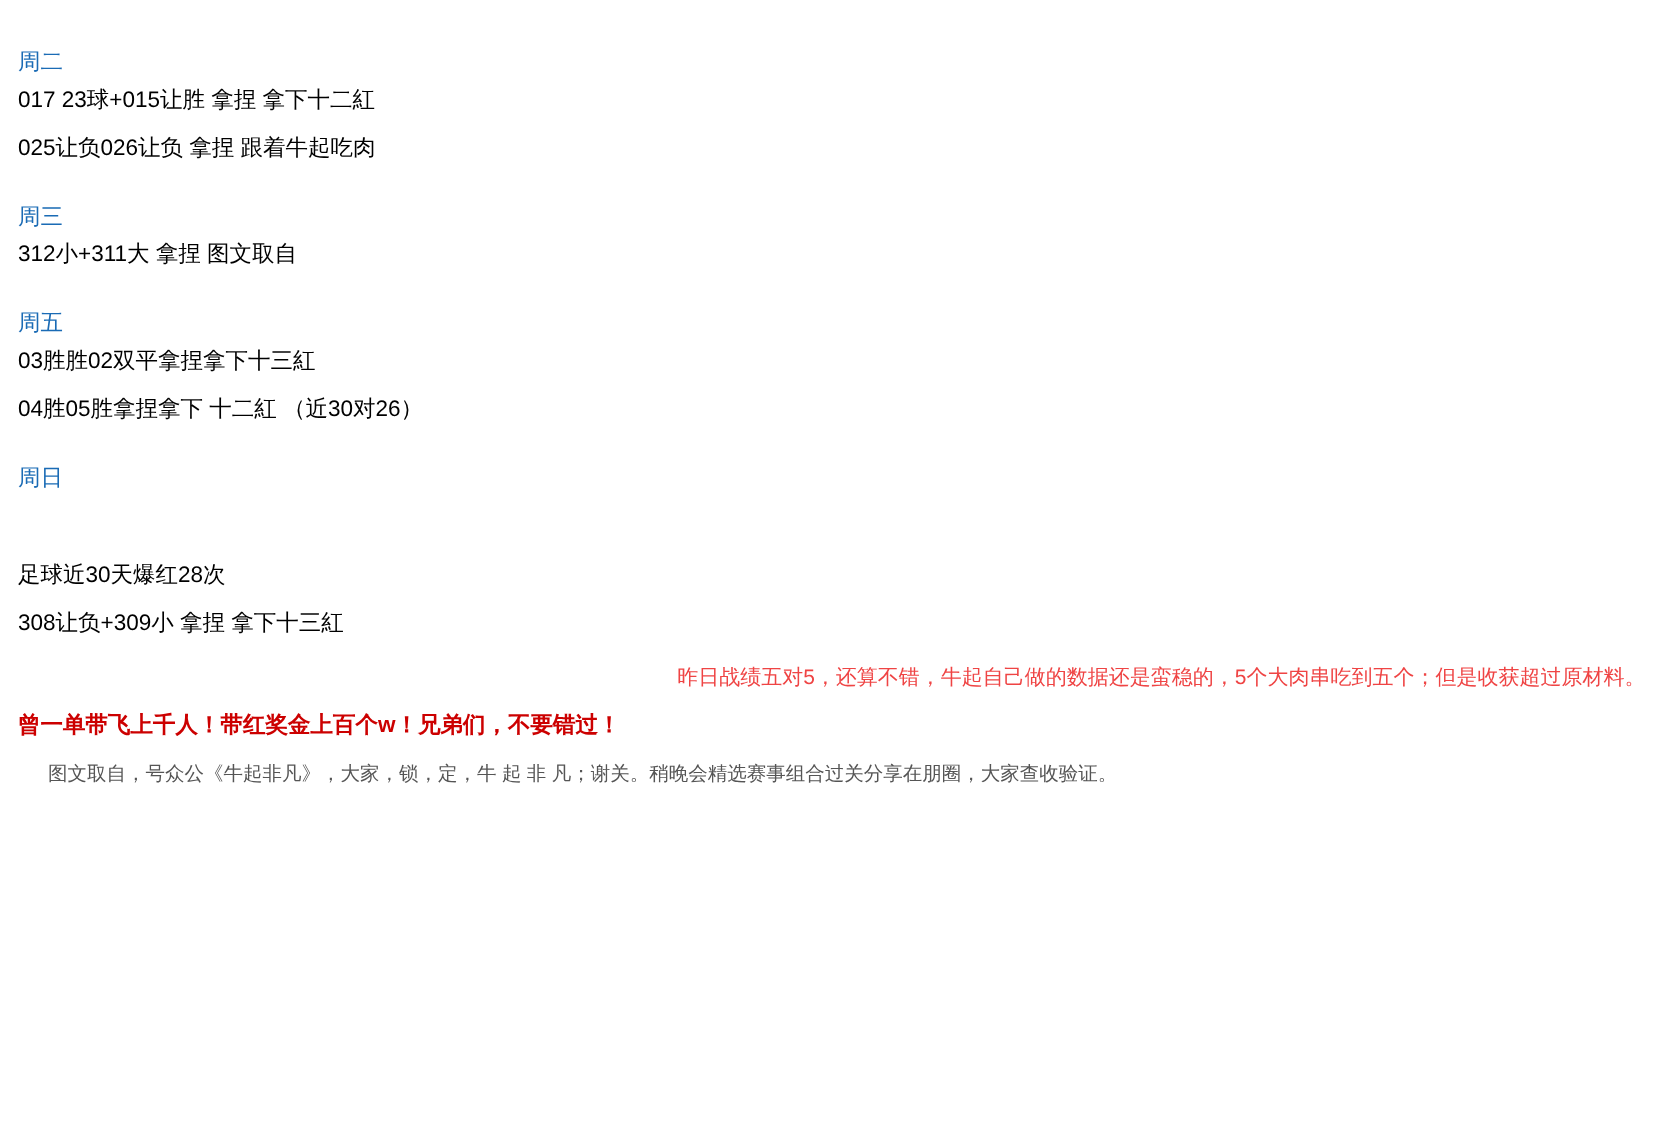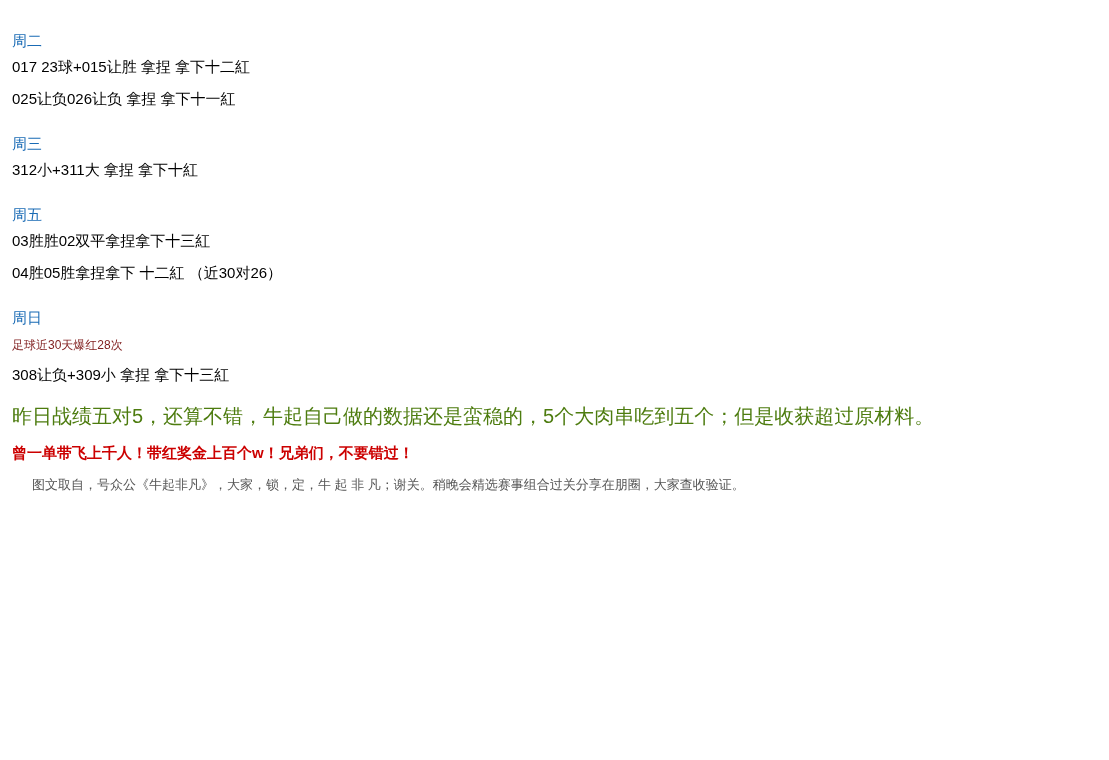--- a/index.html
+++ b/index.html
@@ -23,30 +23,32 @@
       margin-top: 24px;
       margin-bottom: 4px;
     }
     .game-line {
       color: #000000;
       font-size: 15px;
       margin-bottom: 4px;
       line-height: 1.6;
     }
     .stat-line {
-      color: #7f1d1d;
-      font-size: 12px;
+      color: #000000;
+      font-size: 15px;
       margin-bottom: 4px;
       line-height: 1.6;
+      margin-top: 36px;
     }
     .desc-line {
-      color: #4d7c0f;
-      font-size: 20px;
+      color: #ef4444;
+      font-size: 14px;
       margin-bottom: 4px;
       line-height: 1.7;
+      text-align: right;
     }
     .promo-line {
       color: #cc0000;
       font-size: 15px;
       margin-bottom: 4px;
       line-height: 1.6;
       font-weight: bold;
     }
     .footer-line {
       color: #555555;
@@ -61,26 +63,26 @@
   </style>
 </head>
 <body>
 
 <div>
 
   <div>
     <p class="day-header">周二</p>
     <p class="game-line">017  23球+015让胜  拿捏  拿下十二紅</p>
     <div class="spacer"></div>
-    <p class="game-line">025让负026让负  拿捏  拿下十一紅</p>
+    <p class="game-line">025让负026让负  拿捏  跟着牛起吃肉</p>
   </div>
 
   <div>
     <p class="day-header">周三</p>
-    <p class="game-line">312小+311大  拿捏  拿下十紅</p>
+    <p class="game-line">312小+311大  拿捏  图文取自</p>
   </div>
 
   <div>
     <p class="day-header">周五</p>
     <p class="game-line">03胜胜02双平拿捏拿下十三紅</p>
     <div class="spacer"></div>
     <p class="game-line">04胜05胜拿捏拿下  十二紅  （近30对26）</p>
   </div>
 
 

